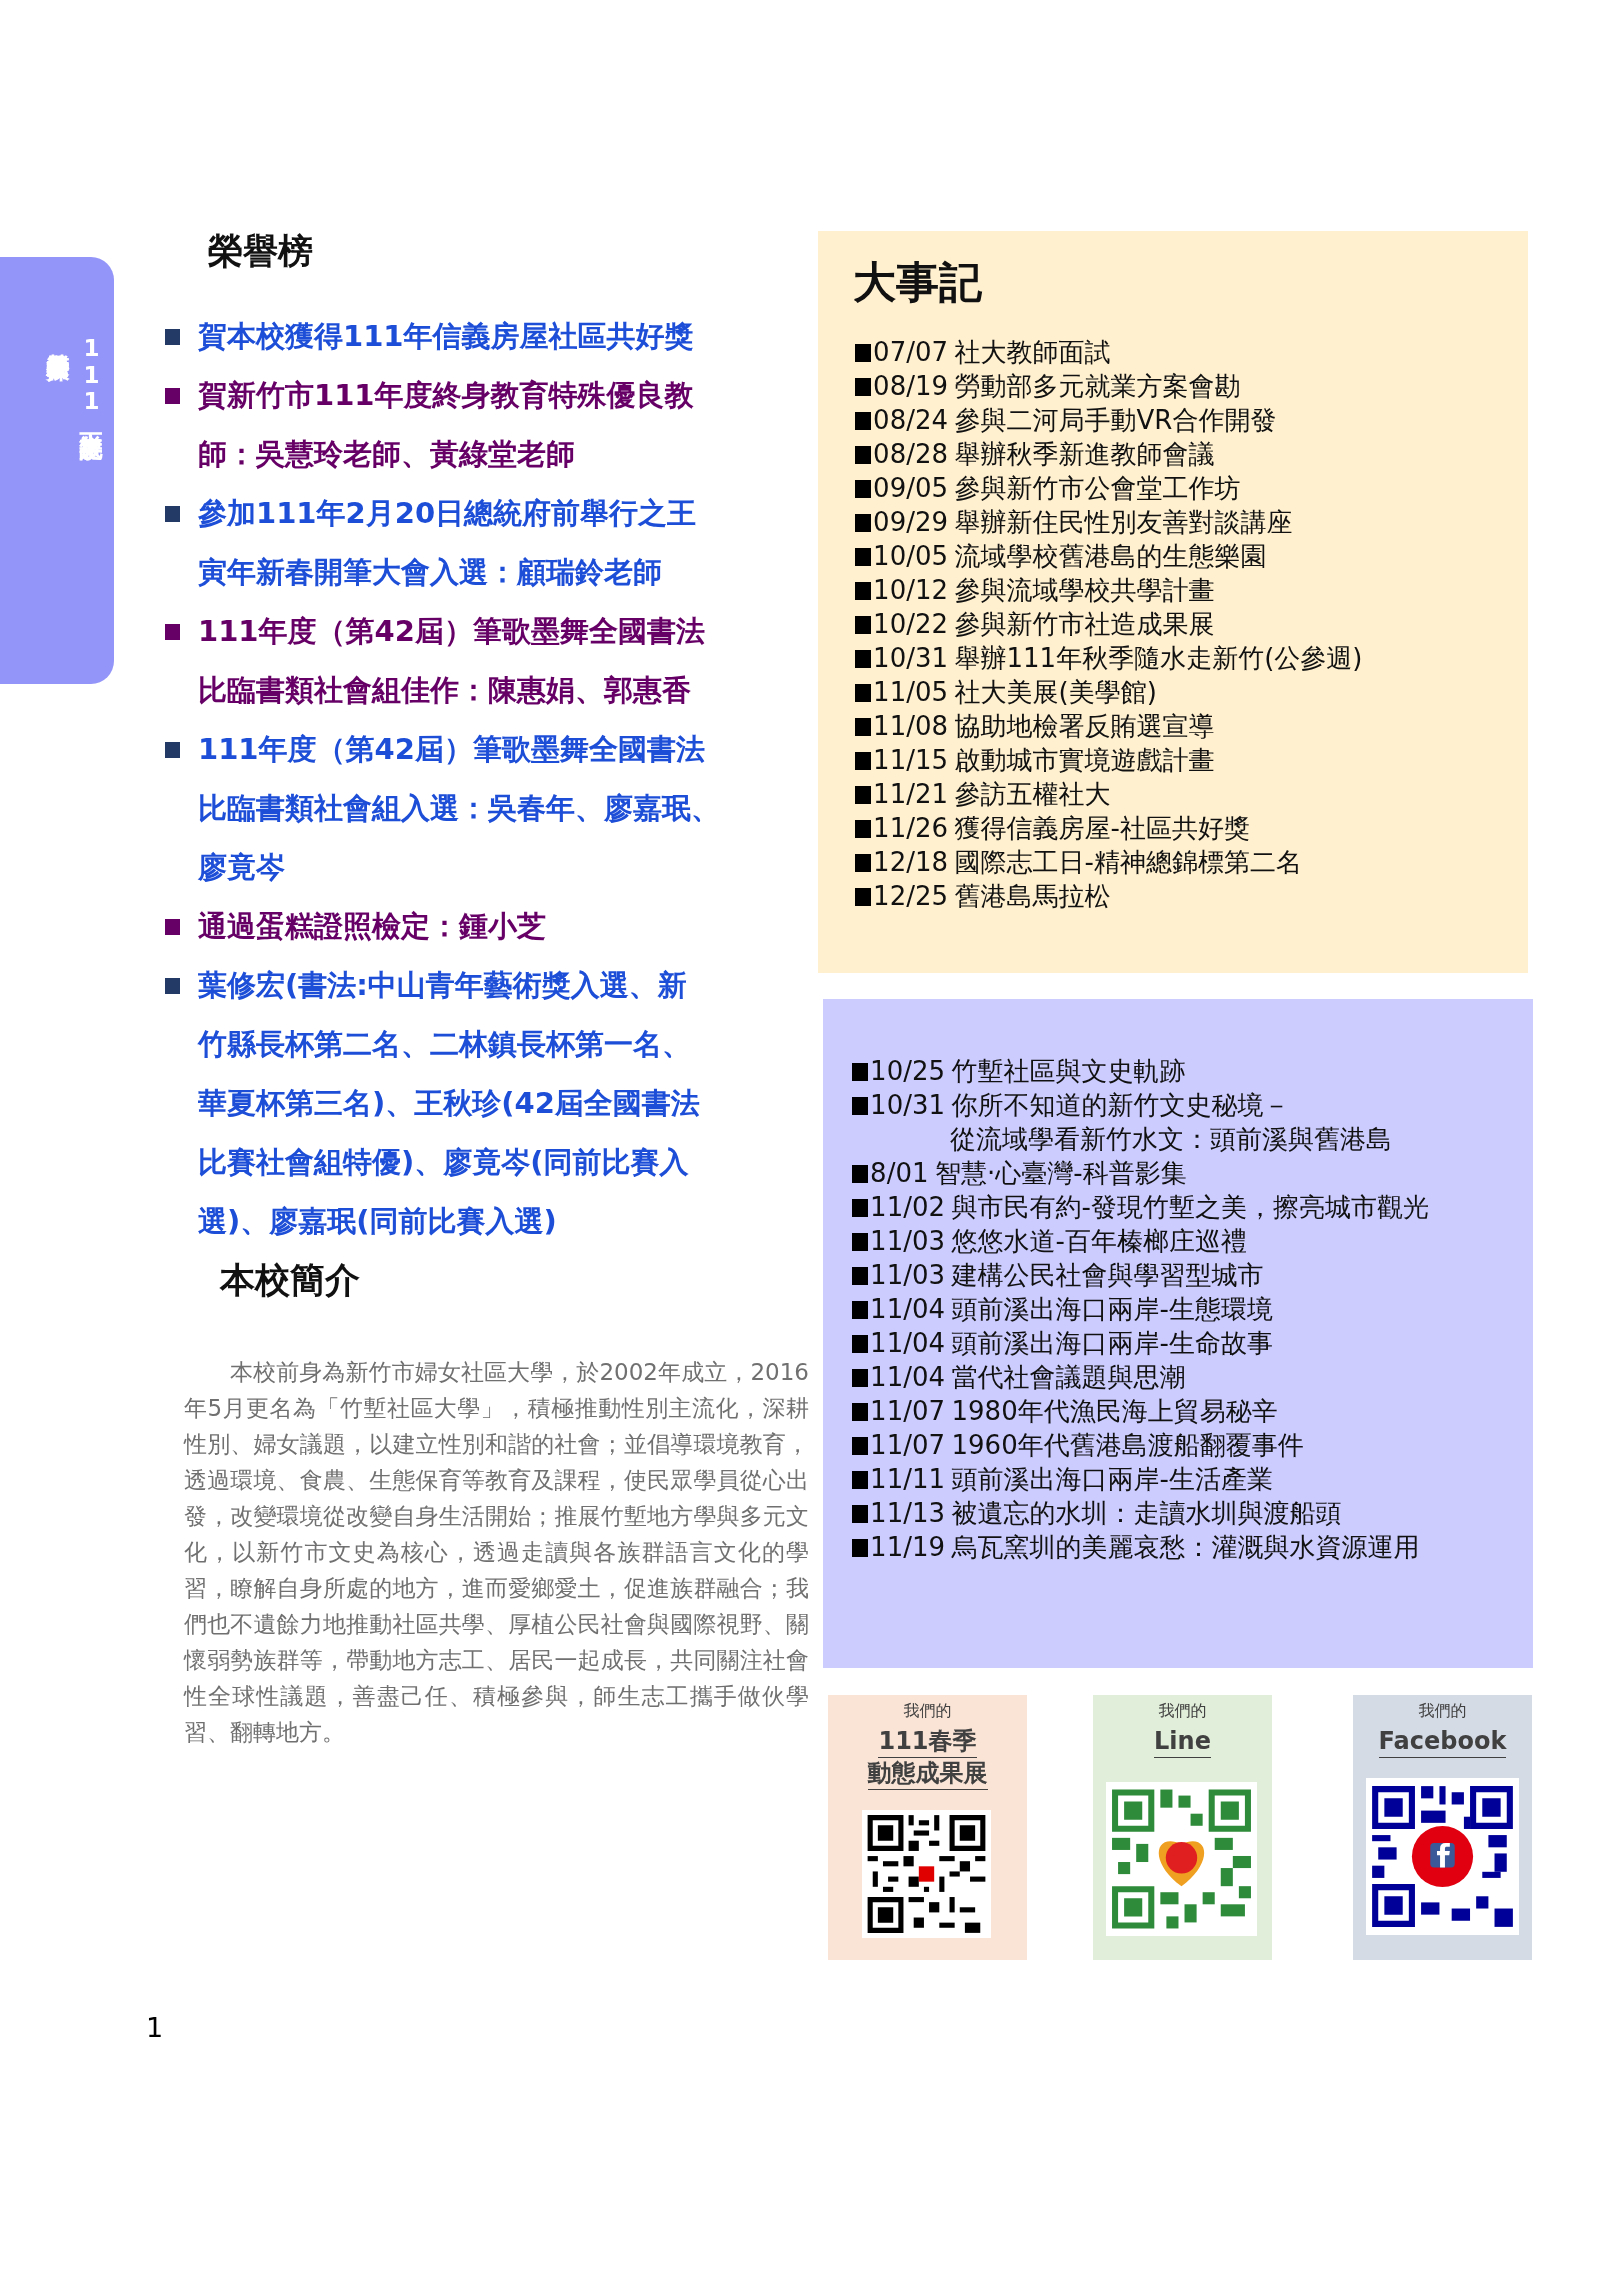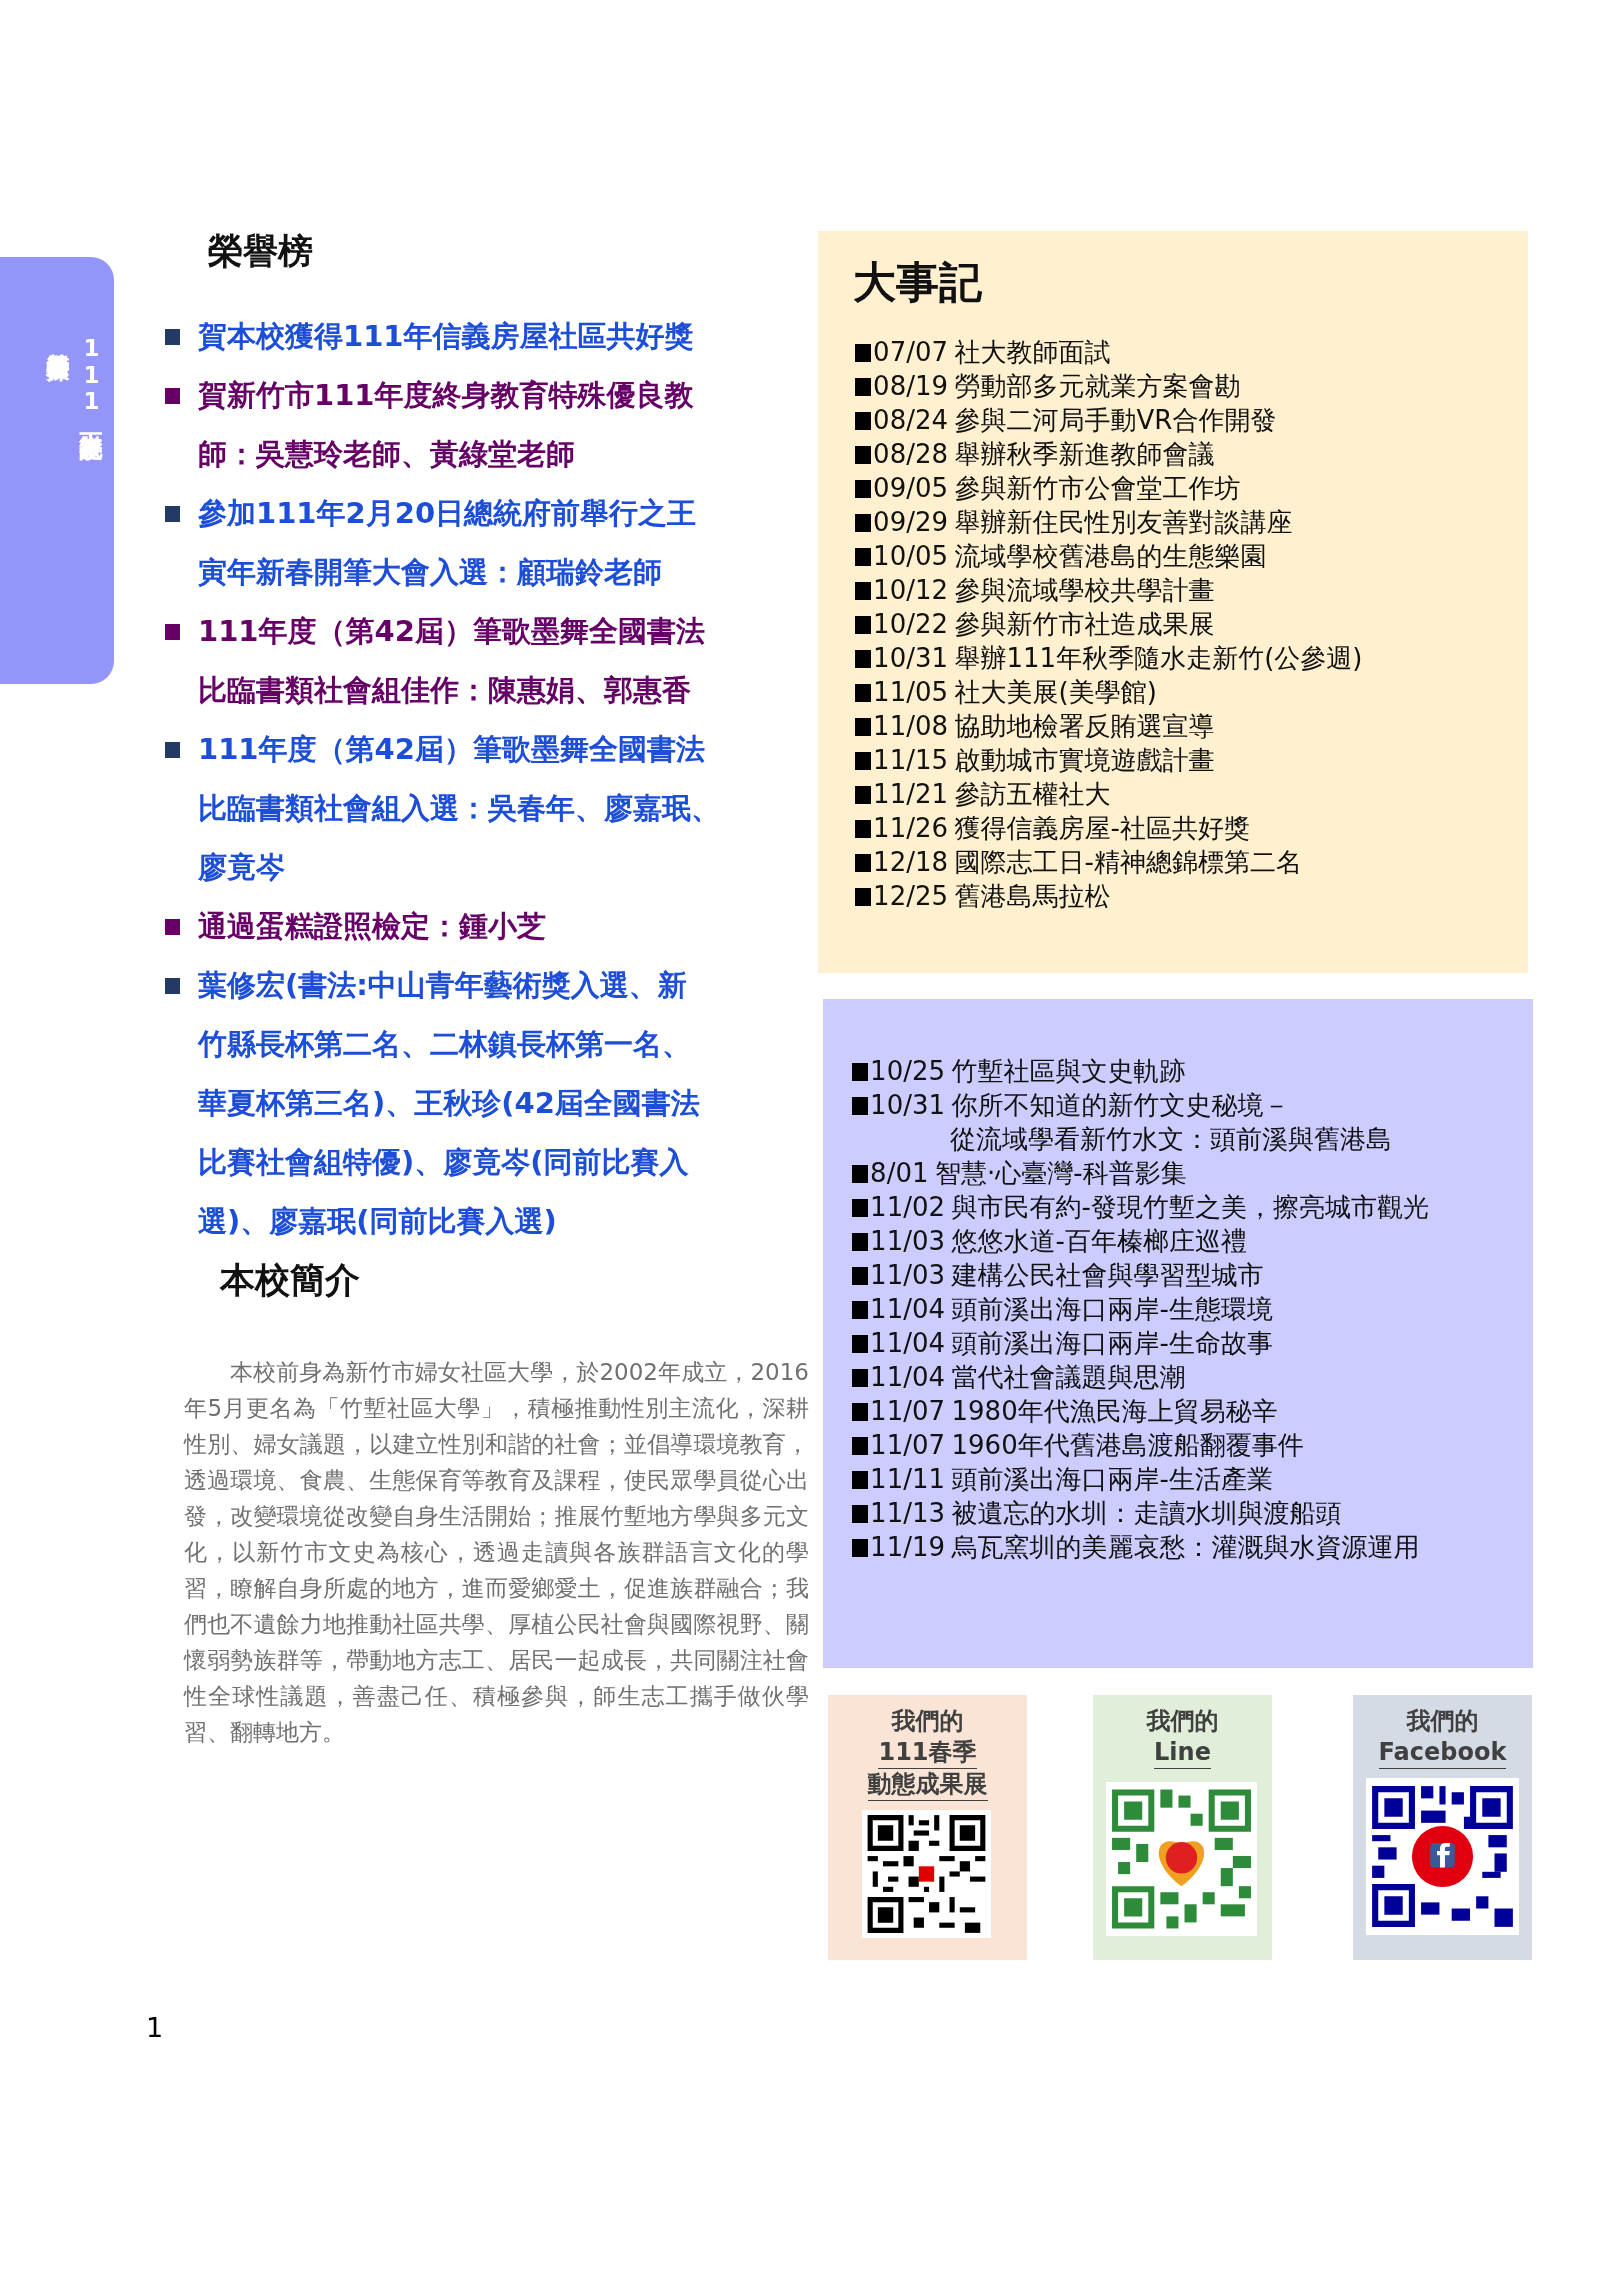--- a/index.html
+++ b/index.html
@@ -29,21 +29,21 @@
   .panel-yellow { position: absolute; left: 818px; top: 231px; width: 710px; height: 742px; background: #fff0cf; }
   .panel-purple { position: absolute; left: 823px; top: 999px; width: 710px; height: 669px; background: #ccccff; }
 
   .ev-list { position: absolute; margin: 0; padding: 0; list-style: none; color: #111; }
   .ev-list li { font-size: 26px; line-height: 34px; white-space: nowrap; }
   .ev-list .bullet { display: inline-block; width: 15.5px; height: 18px; background: #000; margin-right: 2.6px; vertical-align: -1.3px; }
   .ev-list .date { margin-right: 6.5px; }
   .ev-list .cont { display: block; padding-left: 98px; }
 
   .qr-card { position: absolute; top: 1695px; height: 265px; text-align: center; color: #404040; }
-  .qr-card .t1 { font-size: 24px; line-height: 31px; font-weight: bold; margin-top: 11px; display: block; }
+  .qr-card .t1 { font-size: 16px; line-height: 31px; font-weight: normal; margin-top: 0; display: block; }
   .qr-card .t2 { font-size: 24px; line-height: 31px; font-weight: bold; display: inline-block;
                  border-bottom: 1.9px solid #404040; }
   .qr-code { position: absolute; background: #fff; }
   .qr-code svg { display: block; width: 100%; height: 100%; }
 
   .page-num { position: absolute; left: 146px; top: 2012px; font-size: 27px; color: #000; }
 </style>
 </head>
 <body>
 

